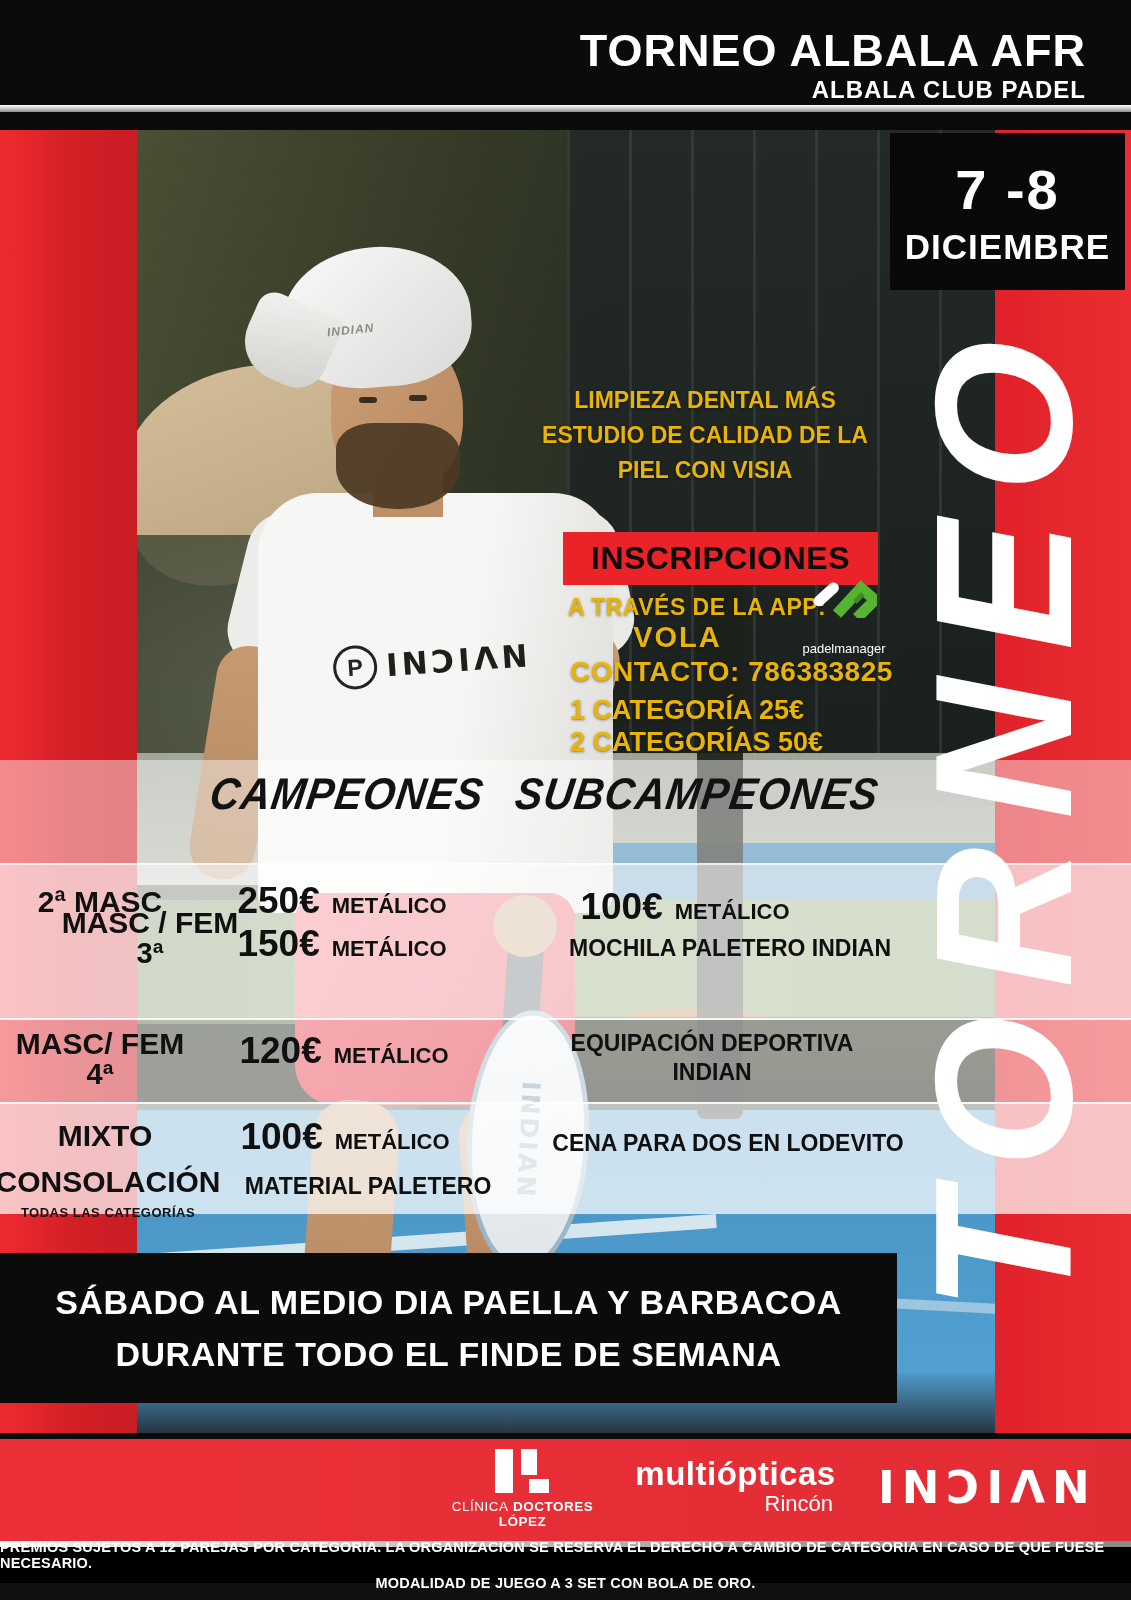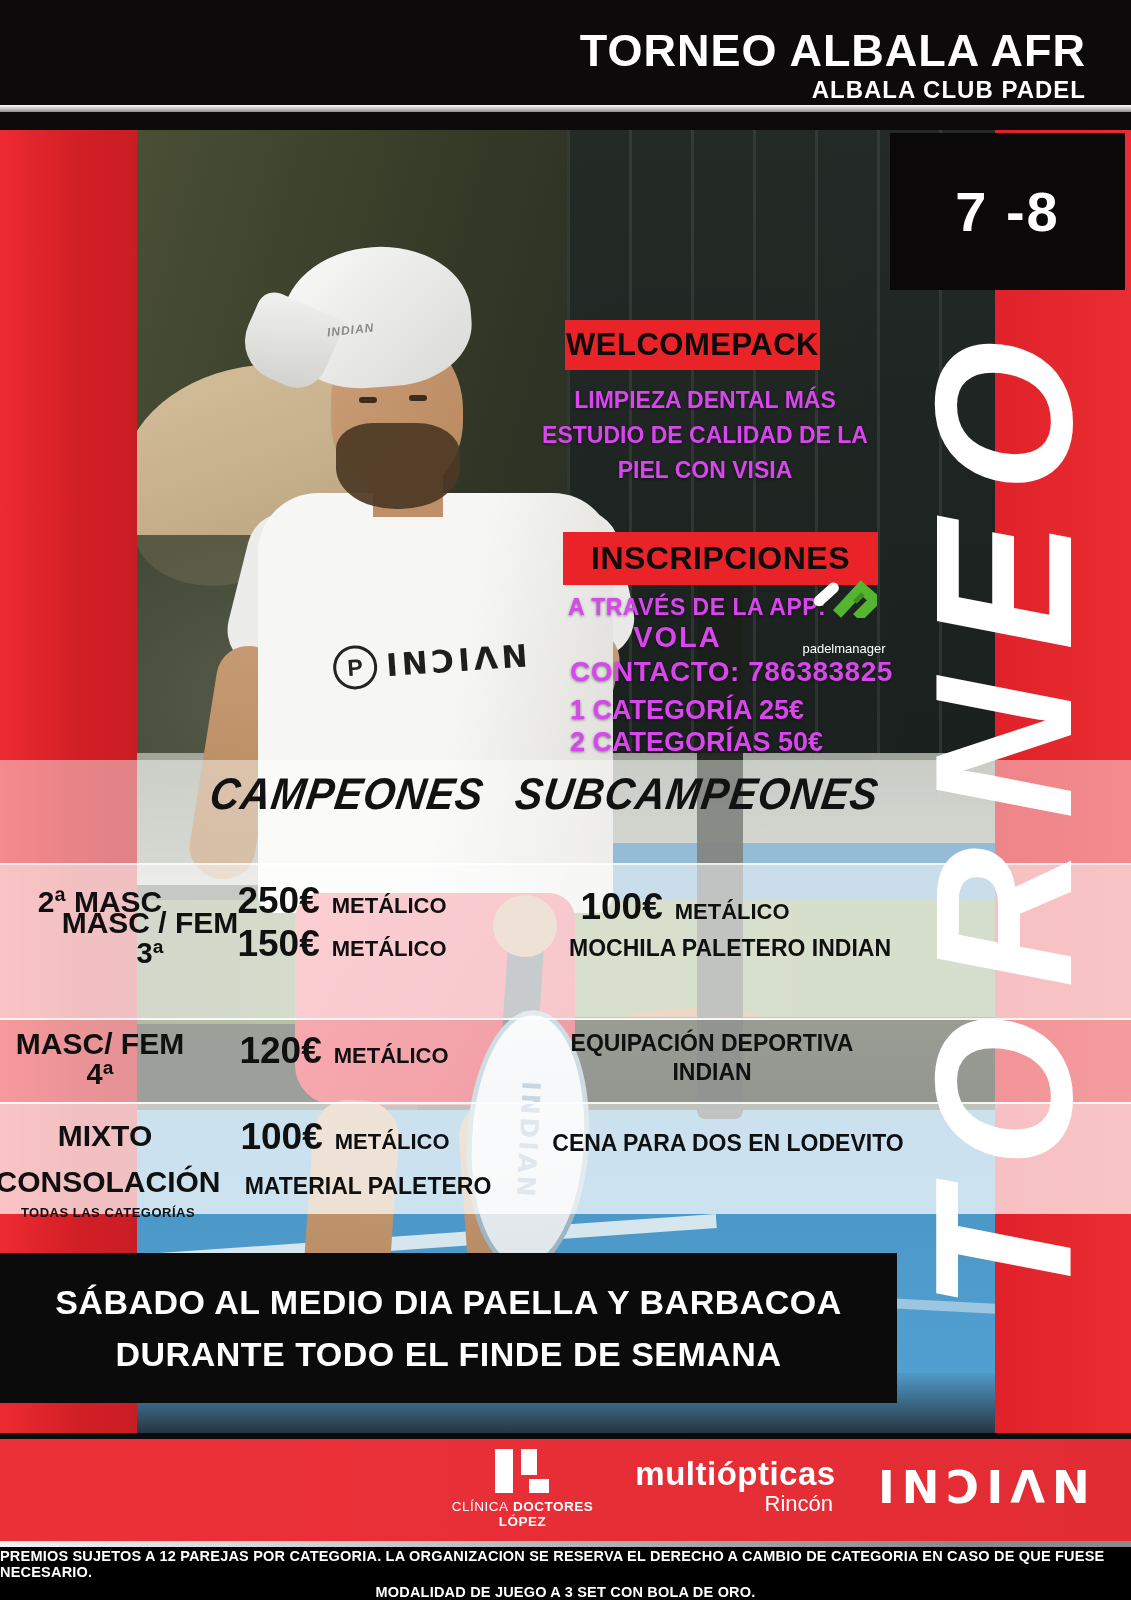--- a/index.html
+++ b/index.html
@@ -103,21 +103,21 @@
   #date-badge{left:890px;top:133px;width:235px;height:157px;background:#0a0809;z-index:6;
     display:flex;flex-direction:column;align-items:center;justify-content:center;gap:5px;color:#fff;}
   #date-badge .days{font-size:56px;font-weight:bold;letter-spacing:2px;}
   #date-badge .month{font-size:35px;font-weight:bold;letter-spacing:1px;}
 
   
   .banner{background:#ea2328;color:#0d0d0d;font-weight:bold;z-index:5;
     display:flex;align-items:center;justify-content:center;letter-spacing:.5px;}
   #welcomepack-banner{left:565px;top:320px;width:255px;height:50px;font-size:31px;}
   #inscripciones-banner{left:563px;top:532px;width:315px;height:53px;font-size:32px;}
-  .wtxt{color:#d946ef;font-weight:bold;text-shadow:0 1px 3px rgba(0,0,0,.5);z-index:5;}
+  .wtxt{color:#eab308;font-weight:bold;text-shadow:0 1px 3px rgba(0,0,0,.5);z-index:5;}
   #welcome-text{left:540px;top:383px;width:330px;text-align:center;font-size:23px;line-height:35px;}
   #app-line{left:568px;top:594px;font-size:23px;letter-spacing:.5px;}
   #vola{left:560px;top:621px;width:235px;text-align:center;font-size:29px;letter-spacing:2px;}
   #pm-logo{left:790px;top:572px;width:108px;text-align:center;z-index:5;}
   #pm-logo .pm-label{color:#fff;font-size:13px;margin-top:19px;}
   #contact{left:570px;top:656px;font-size:28px;letter-spacing:.5px;}
   #price1{left:570px;top:695px;font-size:27px;}
   #price2{left:570px;top:727px;font-size:27px;}
 
   
@@ -156,22 +156,22 @@
   .cl-c{left:34px;top:30px;width:20px;height:14px;}
   #clinic .cl-text{font-size:13.5px;letter-spacing:.5px;}
   #clinic .light{font-weight:normal;} #clinic .boldp{font-weight:bold;}
   #optics{left:608px;top:18px;width:255px;text-align:center;color:#fff;}
   #optics .o-name{font-size:33px;font-weight:bold;letter-spacing:.5px;line-height:34px;}
   #optics .o-sub{display:block;font-size:22px;text-align:right;padding-right:30px;}
   #indian-logo{left:878px;top:22px;color:#fff;font-family:"DejaVu Sans",sans-serif;
     font-size:45px;font-weight:bold;letter-spacing:7px;z-index:6;}
   #silver-bottom{left:0;top:1541px;width:1131px;height:6px;z-index:6;
     background:linear-gradient(90deg,#f2f2f2,#8a8a8a 85%);}
-  #note-bar{left:0;top:1547px;width:1131px;height:53px;background:#000;z-index:6;
-    display:flex;flex-direction:column;align-items:center;justify-content:flex-end;gap:4px;
+  #note-bar{left:0;top:1547px;width:1131px;height:36px;background:#000;z-index:6;
+    display:flex;flex-direction:column;align-items:center;justify-content:center;gap:4px;
     color:#fff;font-weight:bold;font-size:14.5px;letter-spacing:.2px;}
 </style>
 </head>
 <body>
 
 <div class="poster">
 
   <div class="abs" id="band-left"></div>
   <div class="abs" id="band-right"></div>
 
@@ -226,23 +226,23 @@
   <div class="abs stripe" id="s4"></div>
 
   <div class="abs" id="header">
     <div class="title">TORNEO ALBALA AFR</div>
     <div class="subtitle">ALBALA CLUB PADEL</div>
   </div>
   <div class="abs" id="silver-top"></div>
 
   <div class="abs" id="date-badge">
     <div class="days">7 -8</div>
-  </div>
-
-  <div class="abs banner" id="welcomepack-banner">WELCOMEPACK</div>
+    <div class="month">DICIEMBRE</div>
+  </div>
+
   <div class="abs wtxt" id="welcome-text">
     <div>LIMPIEZA DENTAL MÁS</div>
     <div>ESTUDIO DE CALIDAD DE LA</div>
     <div>PIEL CON VISIA</div>
   </div>
 
   <div class="abs banner" id="inscripciones-banner">INSCRIPCIONES</div>
   <div class="abs wtxt" id="app-line">A TRAVÉS DE LA APP:</div>
   <div class="abs wtxt" id="vola">VOLA</div>
   <div class="abs" id="pm-logo">

